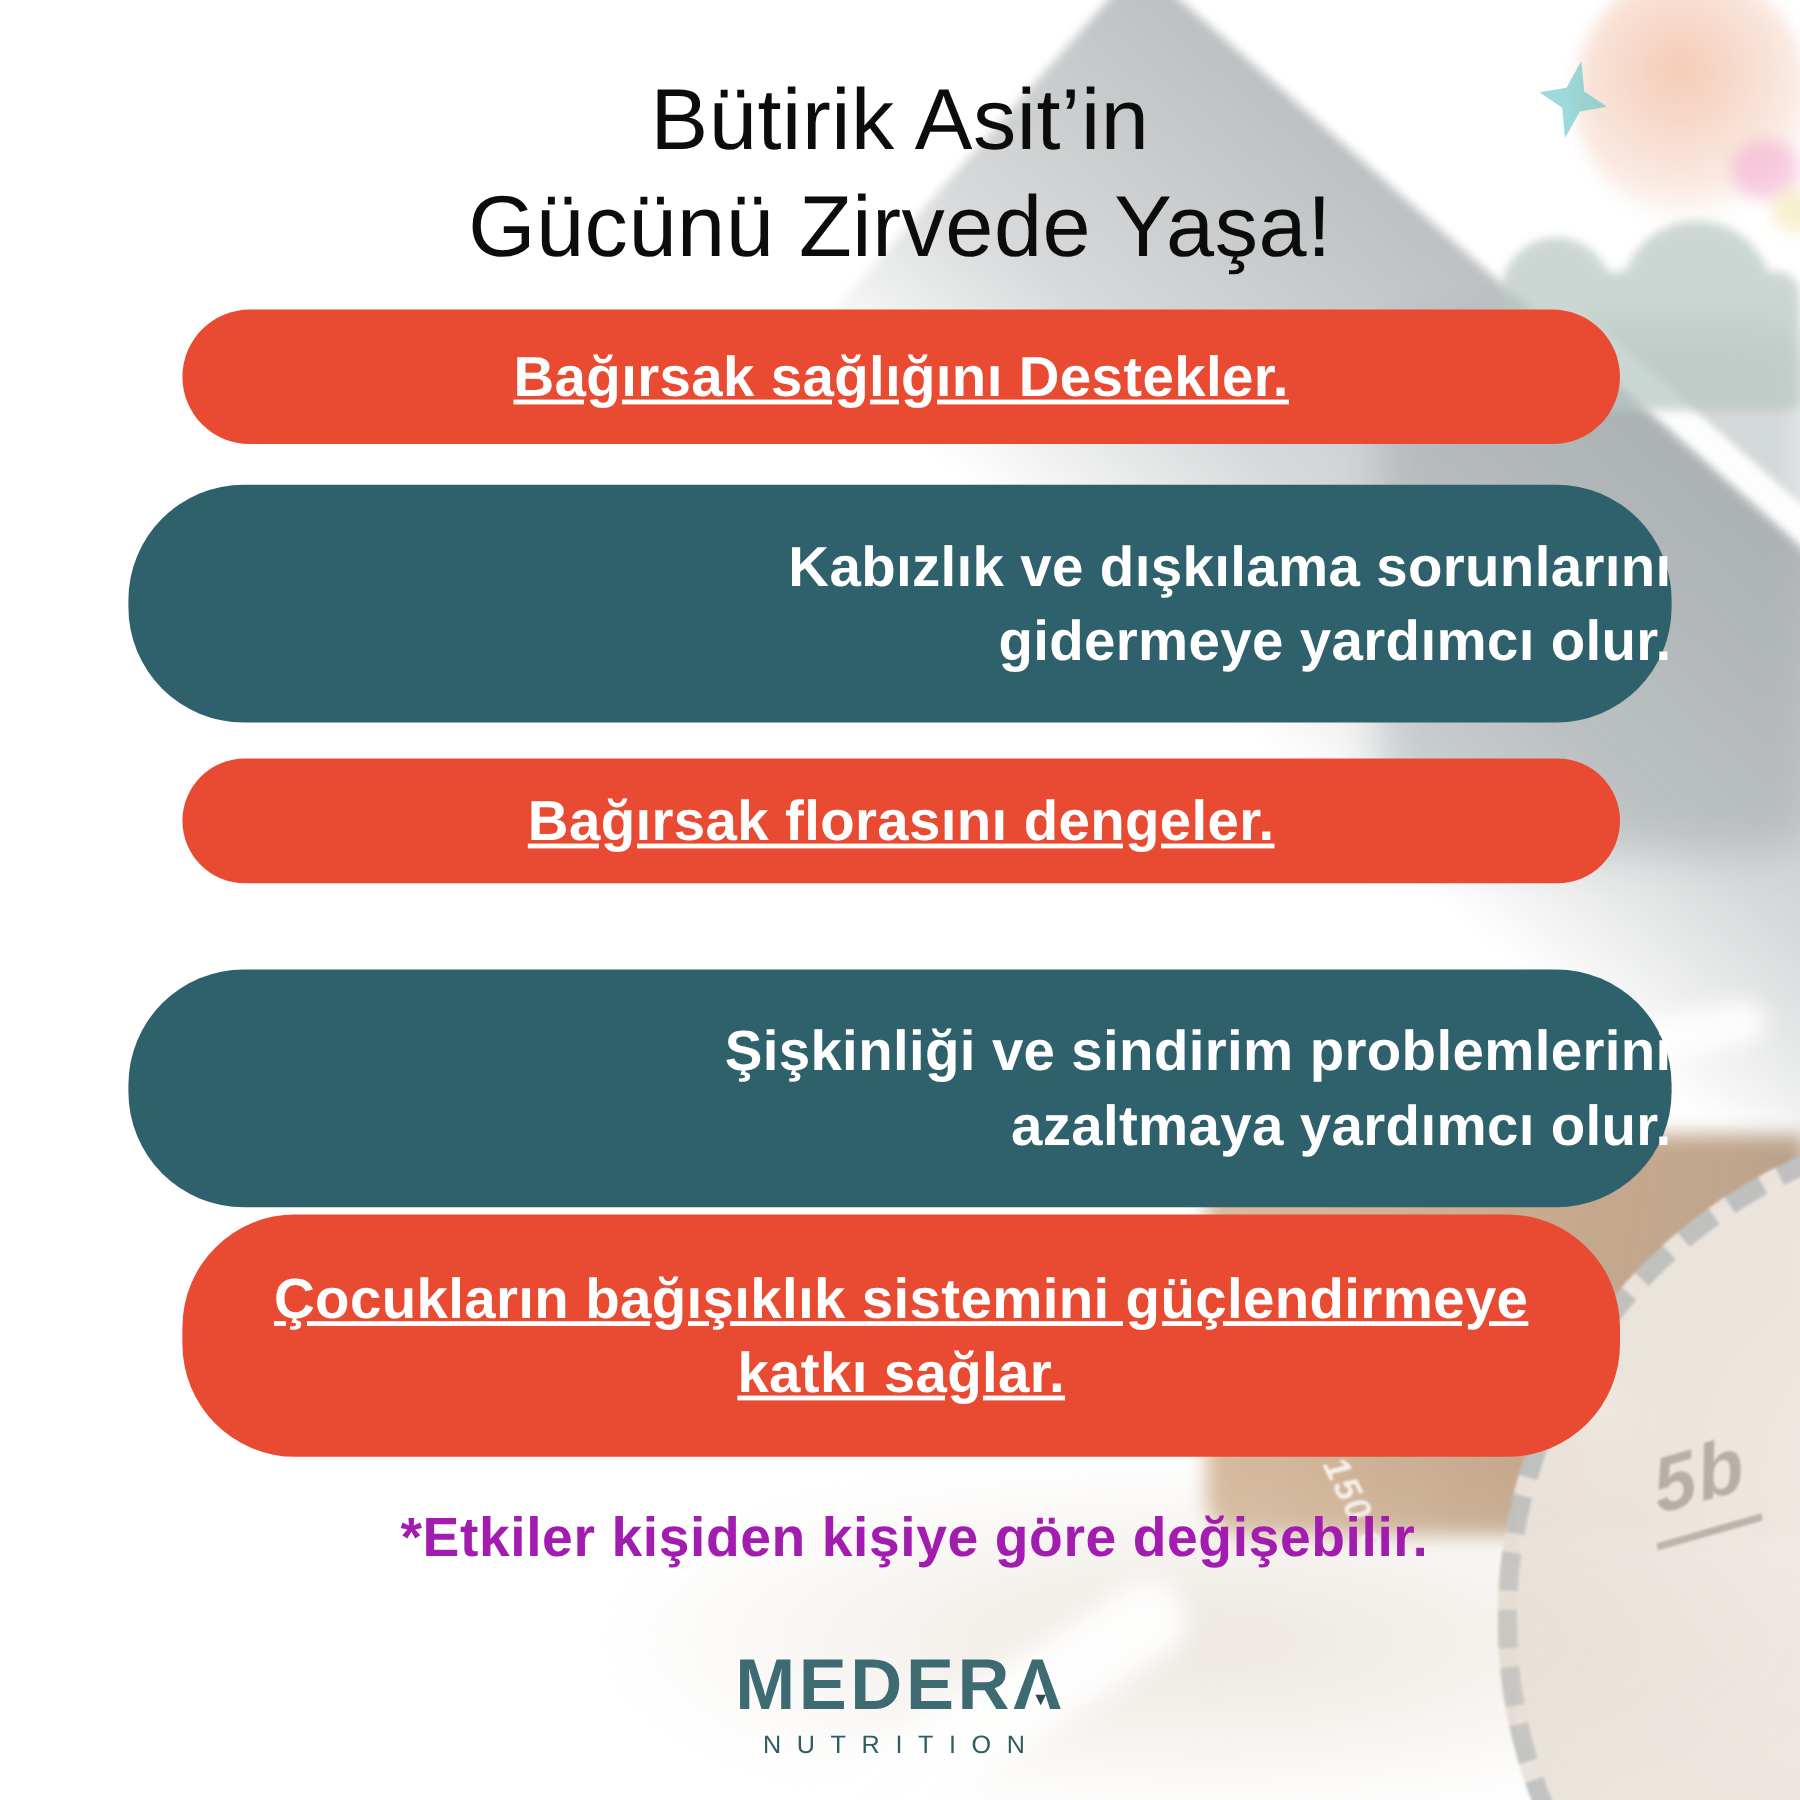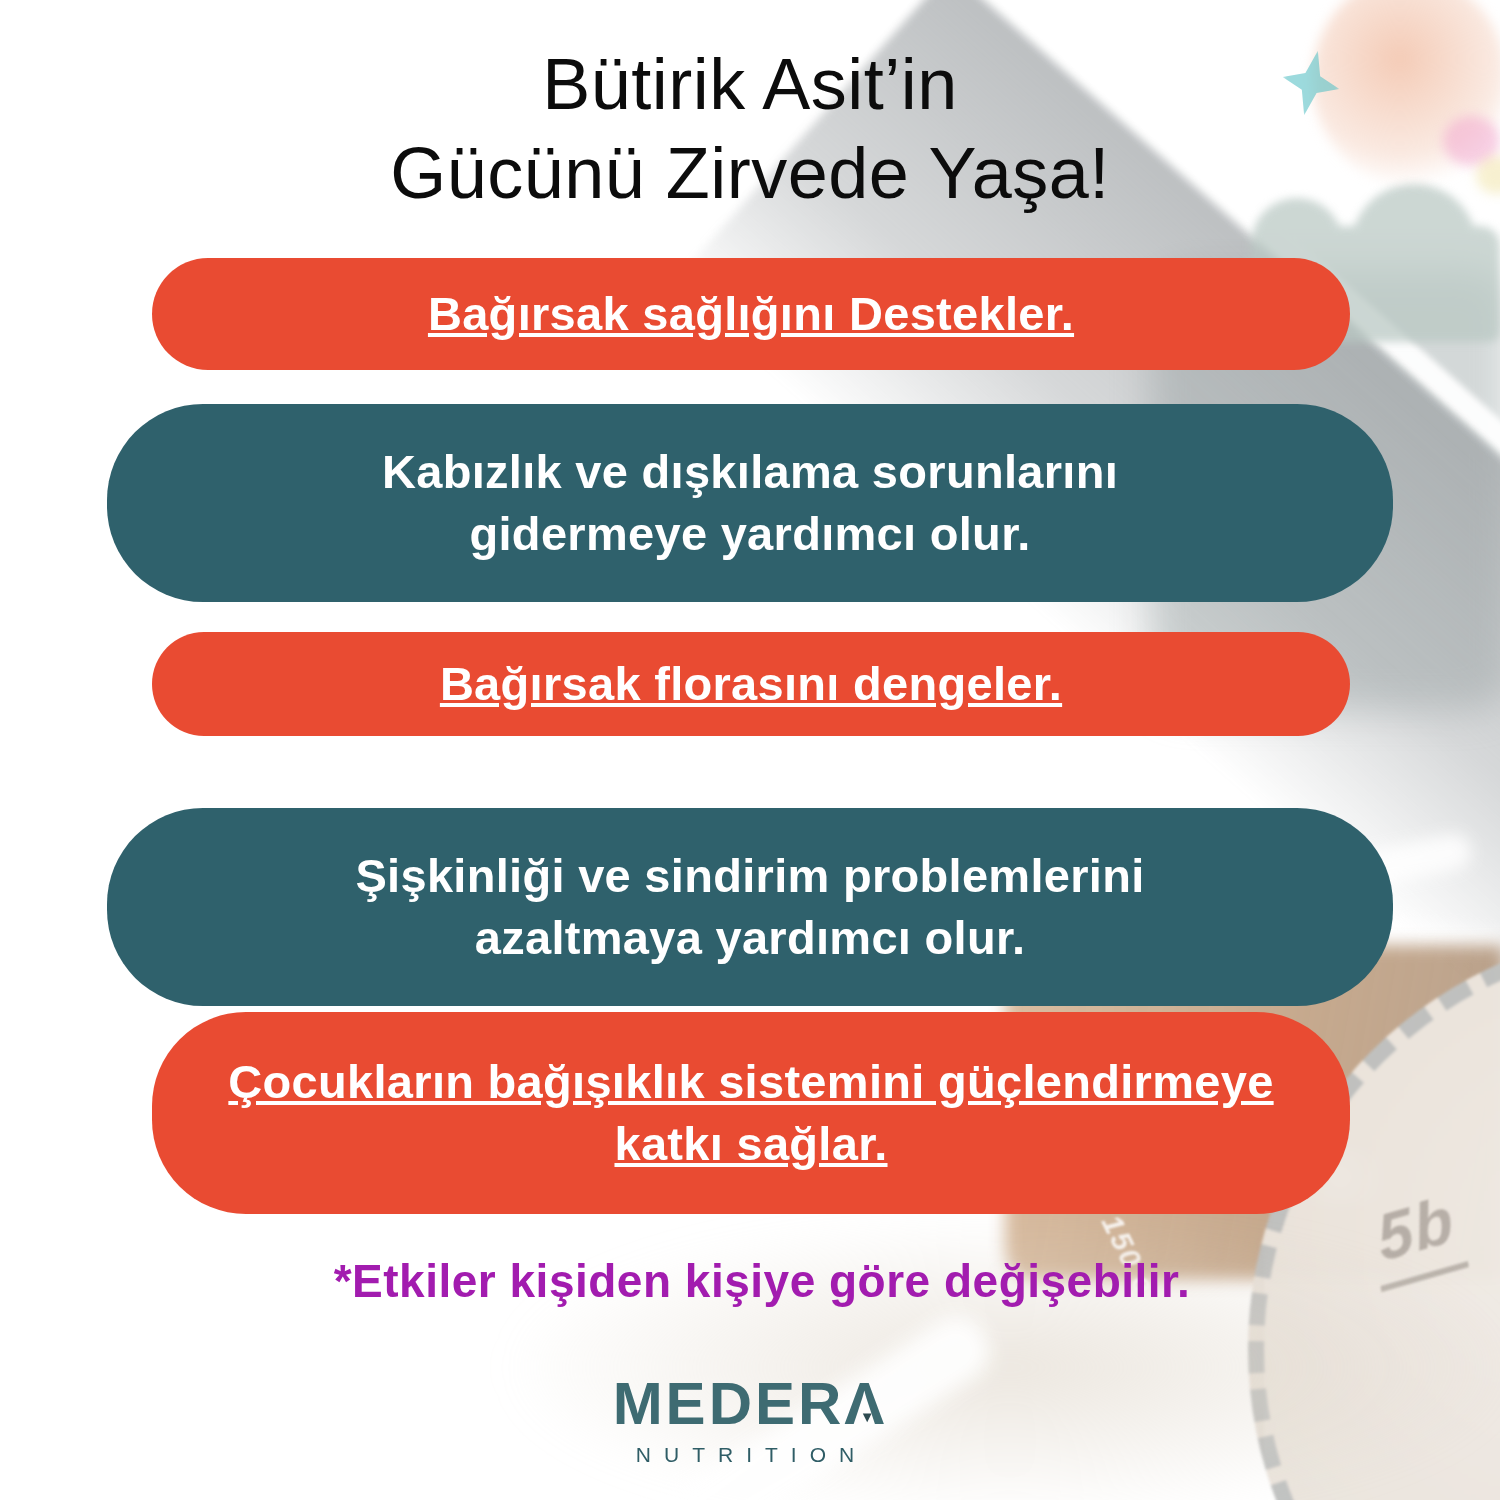--- a/index.html
+++ b/index.html
@@ -44,26 +44,26 @@
     color:rgba(138,130,122,.55);transform:rotate(-16deg) skewX(-6deg);
     border-bottom:6px solid rgba(138,130,122,.5);padding:0 6px 8px 6px;filter:blur(1px);}
   .bg-tin-print{left:1086px;top:1238px;font-weight:bold;font-style:italic;font-size:30px;letter-spacing:2px;
     color:rgba(255,255,255,.85);transform:rotate(64deg);filter:blur(1px);}
   .bg-beige{left:520px;top:1225px;width:980px;height:285px;border-radius:50%;
     background:radial-gradient(ellipse,rgba(223,214,201,.6) 0%,rgba(223,214,201,0) 75%);filter:blur(20px);}
   .bg-streak{left:583px;top:1418px;width:435px;height:66px;background:#ffffff;opacity:.92;filter:blur(10px);
     transform:rotate(-33deg);border-radius:30px;}
 
   
-  .title{position:absolute;left:0;top:40px;width:100%;text-align:center;color:#0c0c0c;
+  .title{position:absolute;left:0;top:56px;width:100%;text-align:center;color:#0c0c0c;
     font-size:72px;font-weight:400;line-height:1.24;letter-spacing:.5px;}
   .pill{position:absolute;display:flex;flex-direction:column;align-items:center;justify-content:center;
     color:#ffffff;font-weight:bold;text-align:center;font-size:47px;line-height:1.33;letter-spacing:.3px;}
   .pill.orange{background:#E94B32;left:152px;width:1198px;text-decoration:underline;}
-  .pill.teal{background:#2F616C;left:107px;width:1286px;}
+  .pill.teal{background:#2F616C;left:107px;width:1286px;align-items:flex-end;}
   #pill-1{top:258px;height:112px;border-radius:58px;}
   #pill-2{top:404px;height:198px;border-radius:96px;}
   #pill-3{top:632px;height:104px;border-radius:60px;}
   #pill-4{top:784px;height:198px;border-radius:96px;margin-top:24px;}
   #pill-5{top:1012px;height:202px;border-radius:94px;}
   .disclaimer{position:absolute;left:0;top:1254px;width:100%;text-align:center;color:#a21caf;
     font-size:46px;font-weight:bold;letter-spacing:.5px;padding-left:12px;}
   .logo{position:absolute;left:0;top:1374px;width:100%;text-align:center;}
   .brand{font-size:60px;font-weight:bold;color:#3E6B72;letter-spacing:3px;line-height:1;}
   .lambda{position:relative;display:inline-block;}

